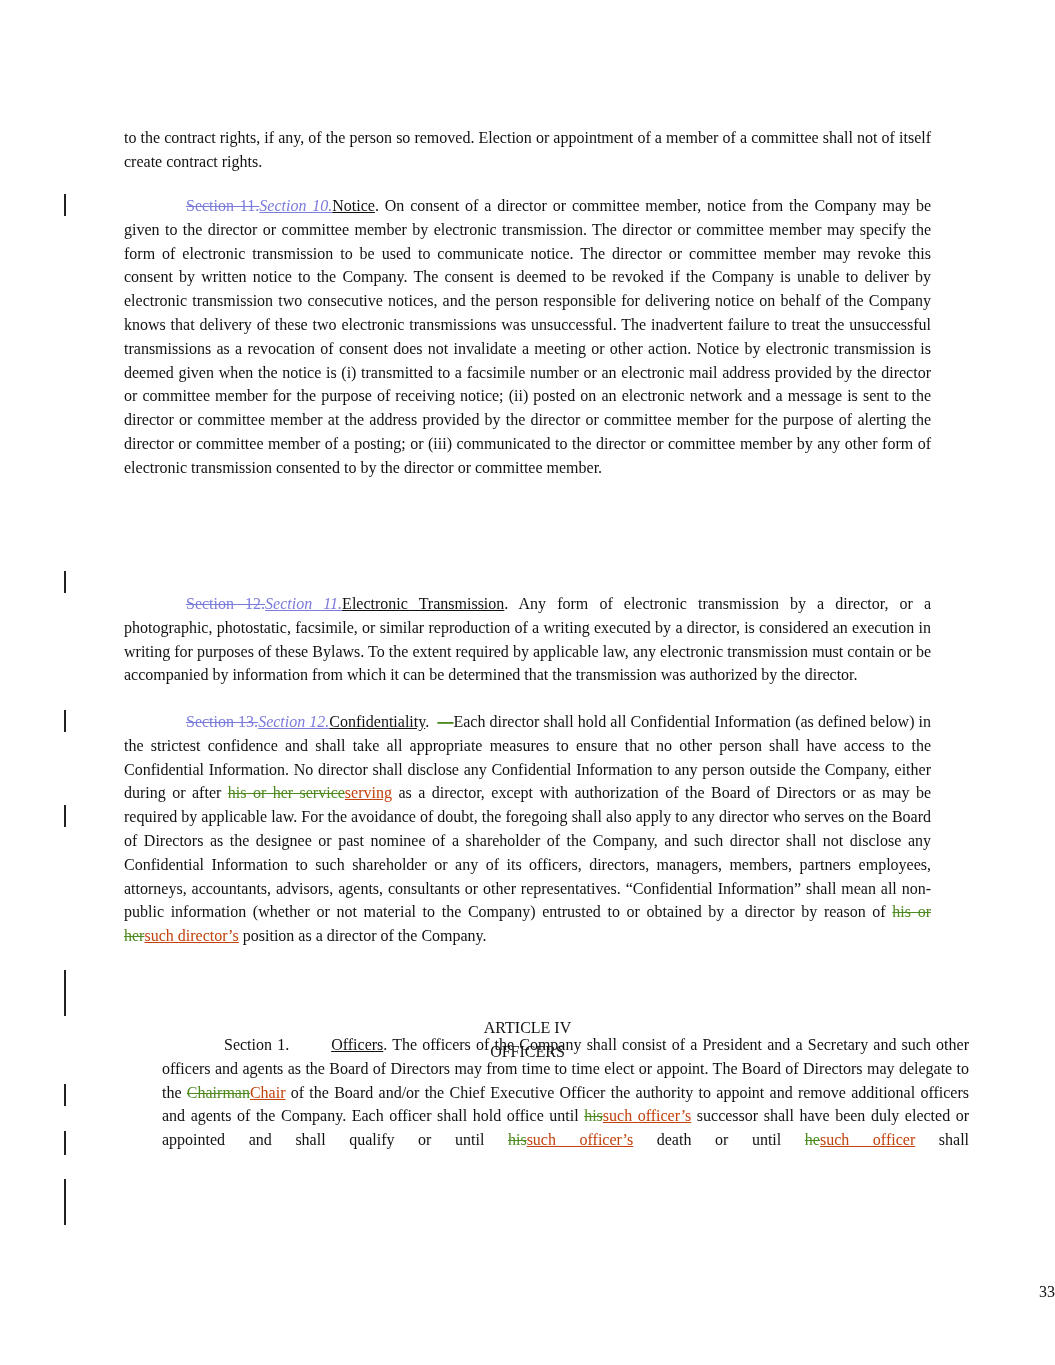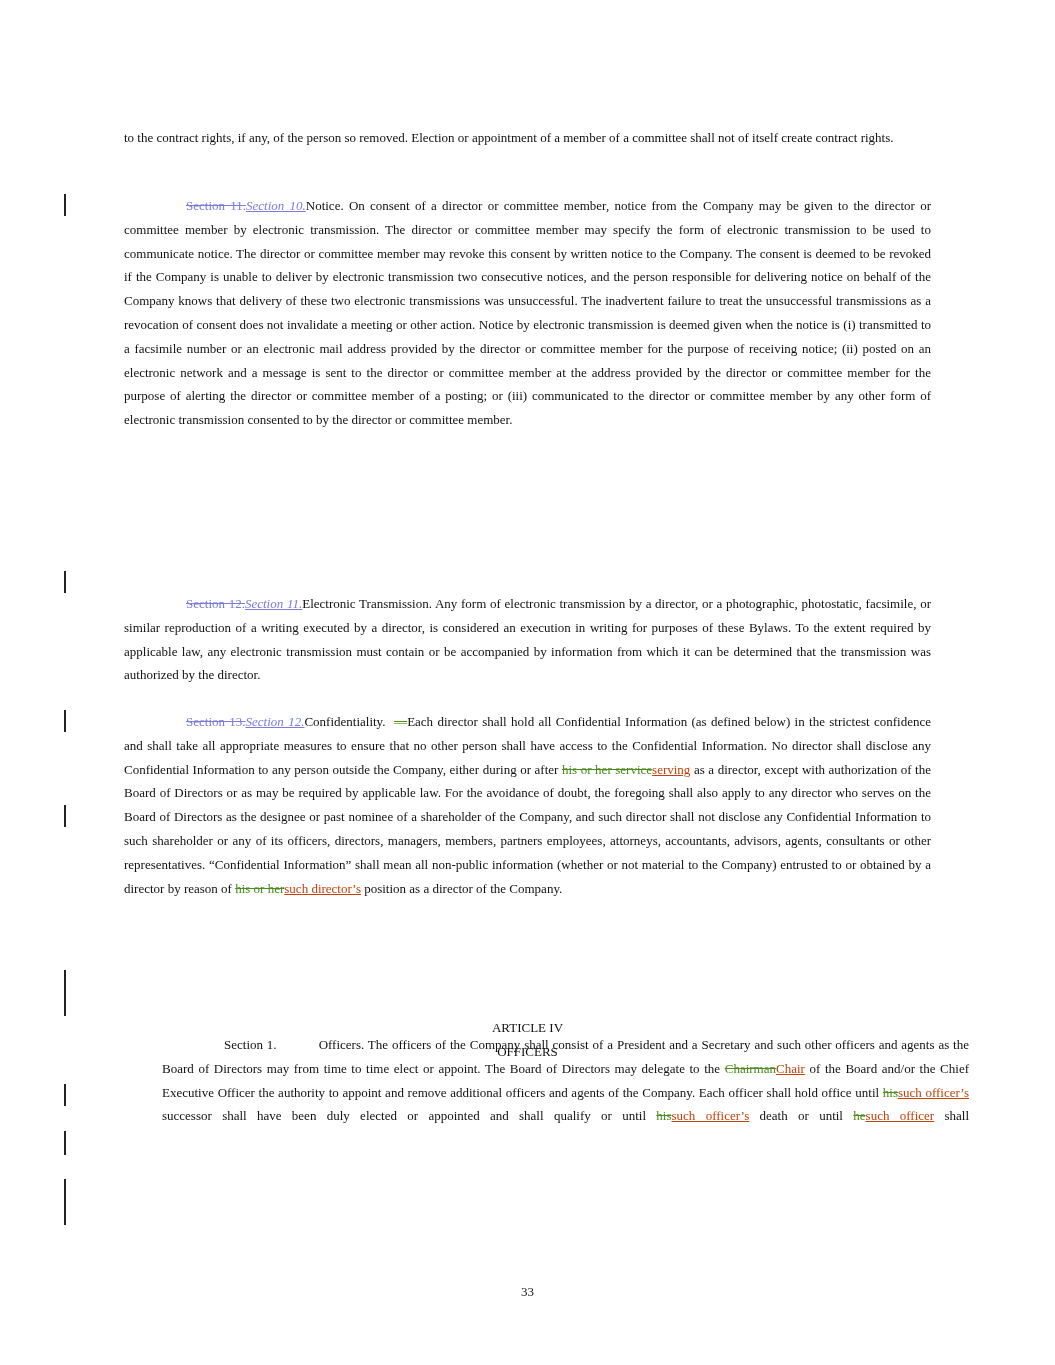--- a/index.html
+++ b/index.html
@@ -1,41 +1,41 @@
 <!DOCTYPE html>
 <html><head>
 <meta charset="utf-8">
 <style>
   html, body { margin: 0; padding: 0; background: #ffffff; }
   body { width: 1055px; height: 1365px; position: relative; overflow: hidden; }
   .page {
     position: absolute; left: 0; top: 0; width: 1055px; height: 1365px;
     font-family: "Liberation Serif", "DejaVu Serif", serif;
-    font-size: 13px; line-height: 23.8px; color: #111;
+    font-size: 16px; line-height: 23.8px; color: #111;
   }
   .para {
     position: absolute; left: 124px; width: 807px;
     text-align: justify; text-align-last: left;
   }
   .para.last-justify { text-align-last: justify; }
   .indent { display: inline-block; width: 62px; }
   .del-blue { color: #7b7bdb; text-decoration: line-through; }
   .ins-blue { color: #7b7bdb; text-decoration: underline; font-style: italic; }
   .del-green { color: #4e8a1f; text-decoration: line-through; }
   .ins-green { color: #c2410c; text-decoration: underline; }
-  .heading-ul { }
+  .heading-ul { text-decoration: underline; }
   .tab-gap { display: inline-block; width: 42px; }
   .change-bar {
     position: absolute; left: 64px; width: 1.5px; background: #222;
   }
   .center-block {
     position: absolute; left: 124px; width: 807px; text-align: center;
   }
   .page-number {
-    position: absolute; left: 0; width: 1055px; top: 1280px; text-align: center;
+    position: absolute; left: 0; width: 1055px; top: 1280px; text-align: right;
   }
 </style>
 </head>
 <body>
 
 <div class="page">
 
   <div class="change-bar" style="top:194px;height:22px;"></div>
   <div class="change-bar" style="top:571px;height:22px;"></div>
   <div class="change-bar" style="top:710px;height:22px;"></div>

